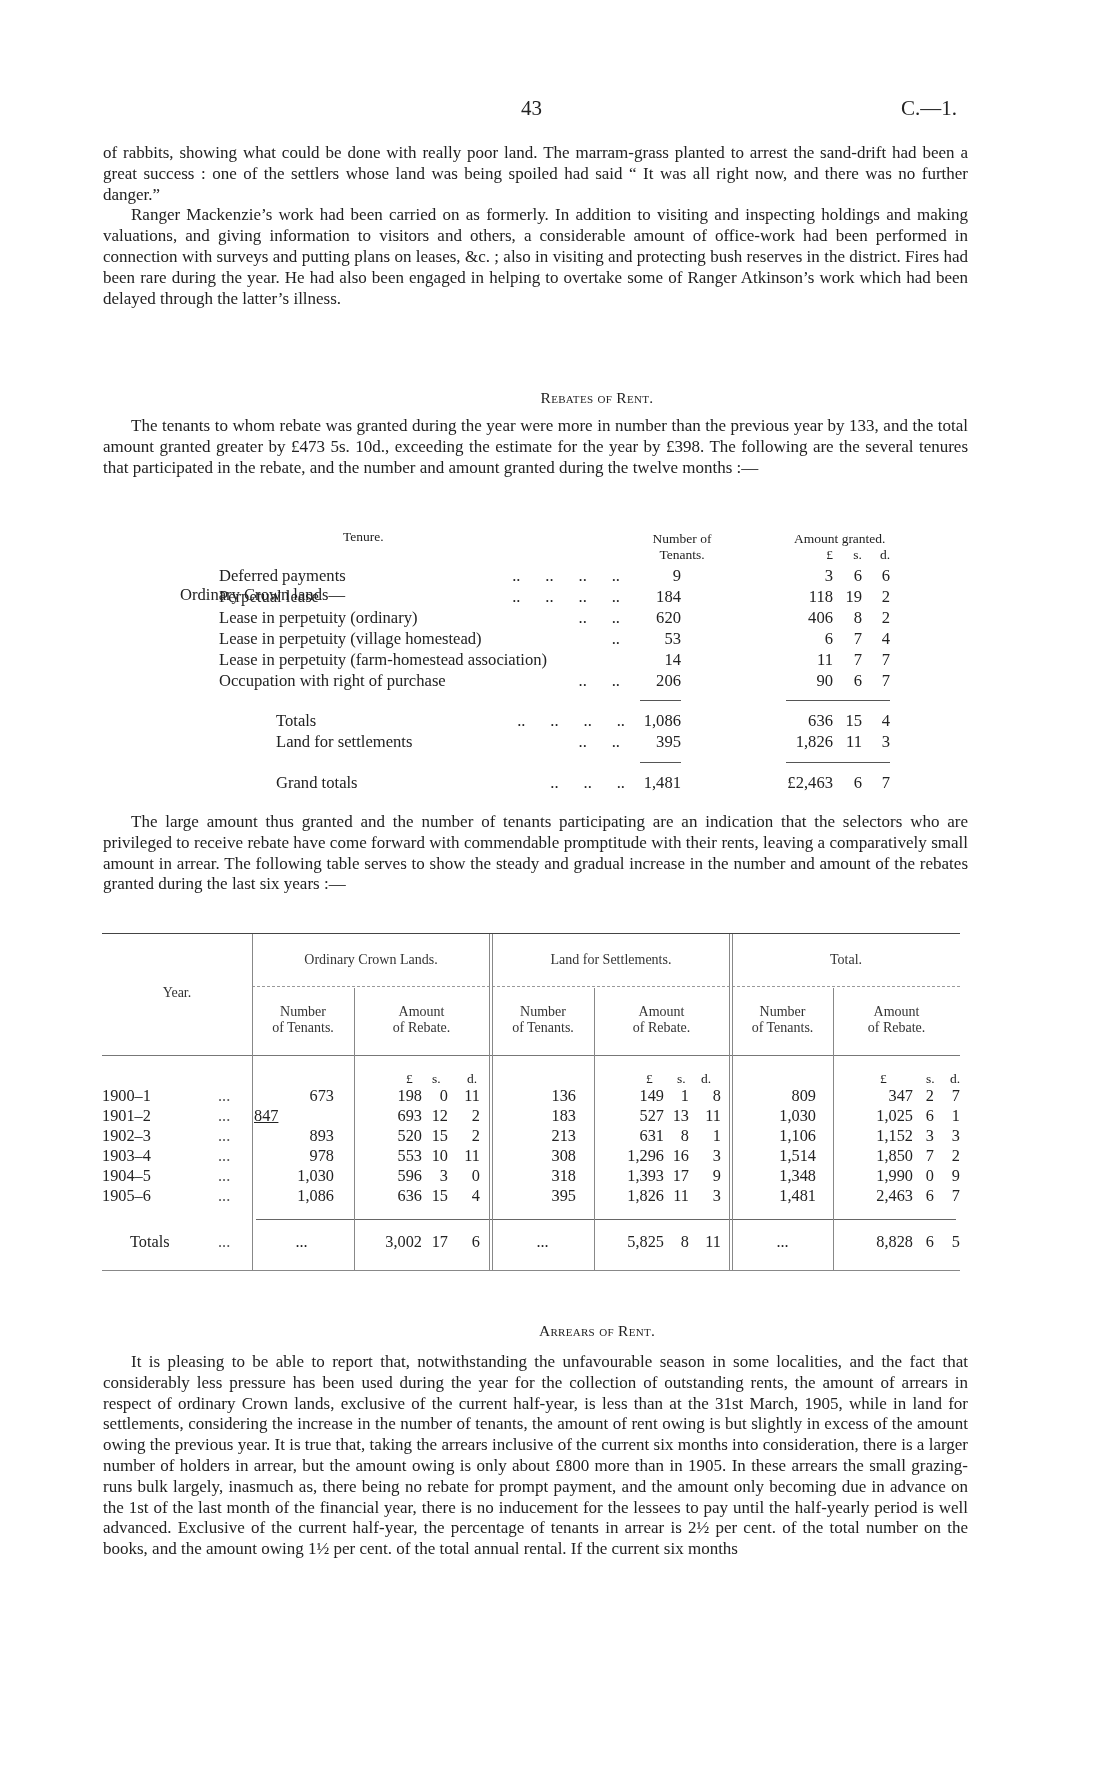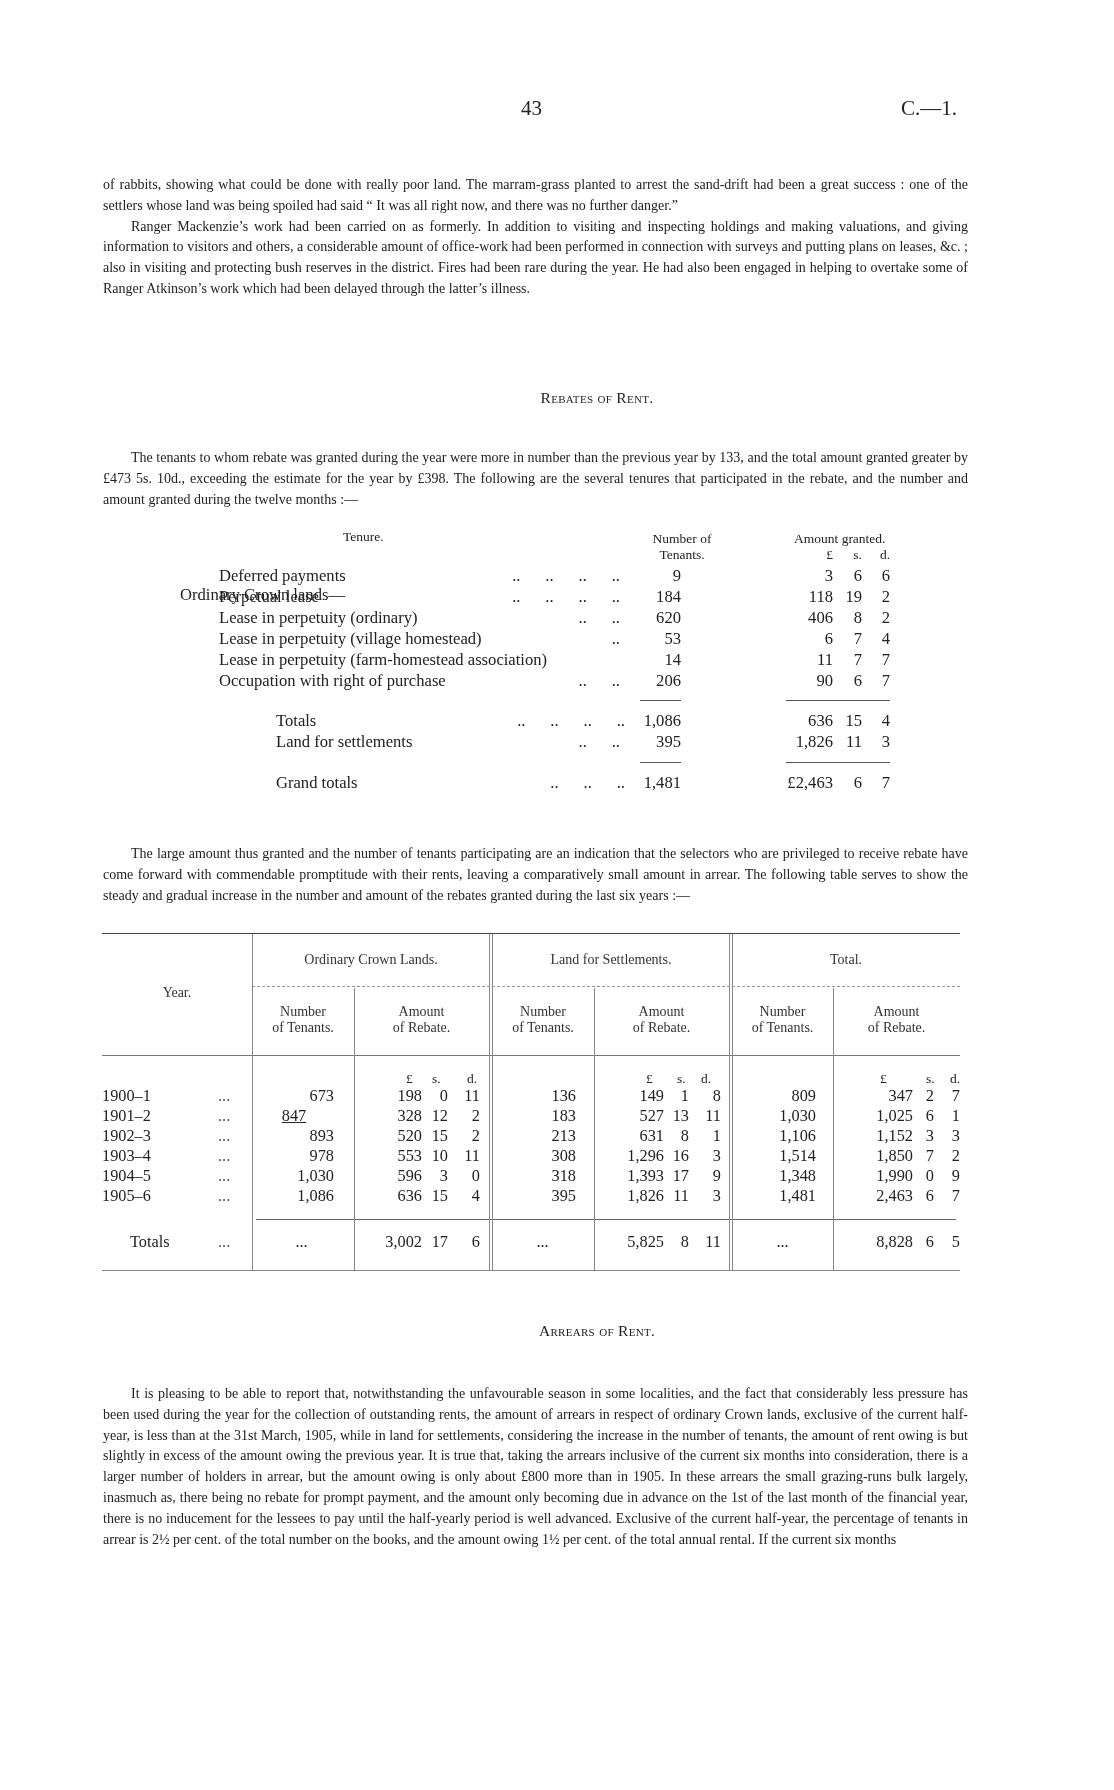--- a/index.html
+++ b/index.html
@@ -1,21 +1,21 @@
 <!DOCTYPE html>
 <html><head>
 <meta charset="utf-8">
 <style>
   html, body { margin:0; padding:0; background:#ffffff; }
   body { width:1114px; height:1790px; position:relative; overflow:hidden;
          font-family:"Liberation Serif","DejaVu Serif",serif; color:#222; }
   .abs { position:absolute; white-space:nowrap; }
   .hdr { font-size:21px; top:96px; }
-  .para { position:absolute; left:103px; width:865px; font-size:14px; line-height:20.8px;
-          text-align:justify; text-align-last:left;margin-top:32px; }
+  .para { position:absolute; left:103px; width:865px; font-size:17px; line-height:20.8px;
+          text-align:justify; text-align-last:left; }
   .para p { margin:0; }
   .indent { text-indent:28px; }
   .sc { font-variant:small-caps; font-size:15.5px; letter-spacing:0.3px;padding-left:40px; }
   .t1 { font-size:16.6px; line-height:20.8px; }
   .t1s { font-size:13.5px; }
   .r { text-align:right; }
   .c { text-align:center; }
   .rule { position:absolute; height:0; border-top:1.5px solid #555; }
   .vline { position:absolute; width:0; border-left:1px solid #888; }
   .t2 { font-size:16.3px; }
@@ -182,22 +182,22 @@
       <div class="abs t2" style="text-align: right; left: 665px; width: 24px; top: 1086px;">1</div>
       <div class="abs t2" style="text-align: right; left: 691px; width: 30px; top: 1086px;">8</div>
       <div class="abs t2" style="text-align: right; left: 734px; width: 82px; top: 1086px;">809</div>
       <div class="abs t2" style="text-align: right; left: 833px; width: 80px; top: 1086px;">347</div>
       <div class="abs t2" style="text-align: right; left: 914px; width: 20px; top: 1086px;">2</div>
       <div class="abs t2" style="text-align: right; left: 936px; width: 24px; top: 1086px;">7</div>
     </div>
     <div>
       <div class="abs t2" style="text-align: left; left: 102px; width: 80px; top: 1106px;">1901–2</div>
       <div class="abs t2" style="text-align: left; left: 218px; width: 30px; top: 1106px; color: rgb(85, 85, 85);">...</div>
-      <div class="abs t2" style="text-align: center; left: 254px; width: 80px; top: 1106px; text-decoration: underline;">847</div>
-      <div class="abs t2" style="text-align: right; left: 354px; width: 68px; top: 1106px;">328</div>
+      <div class="abs t2" style="text-align: left; left: 254px; width: 80px; top: 1106px; text-decoration: underline;">847</div>
+      <div class="abs t2" style="text-align: right; left: 354px; width: 68px; top: 1106px;">693</div>
       <div class="abs t2" style="text-align: right; left: 424px; width: 24px; top: 1106px;">12</div>
       <div class="abs t2" style="text-align: right; left: 450px; width: 30px; top: 1106px;">2</div>
       <div class="abs t2" style="text-align: right; left: 494px; width: 82px; top: 1106px;">183</div>
       <div class="abs t2" style="text-align: right; left: 594px; width: 70px; top: 1106px;">527</div>
       <div class="abs t2" style="text-align: right; left: 665px; width: 24px; top: 1106px;">13</div>
       <div class="abs t2" style="text-align: right; left: 691px; width: 30px; top: 1106px;">11</div>
       <div class="abs t2" style="text-align: right; left: 734px; width: 82px; top: 1106px;">1,030</div>
       <div class="abs t2" style="text-align: right; left: 833px; width: 80px; top: 1106px;">1,025</div>
       <div class="abs t2" style="text-align: right; left: 914px; width: 20px; top: 1106px;">6</div>
       <div class="abs t2" style="text-align: right; left: 936px; width: 24px; top: 1106px;">1</div>

